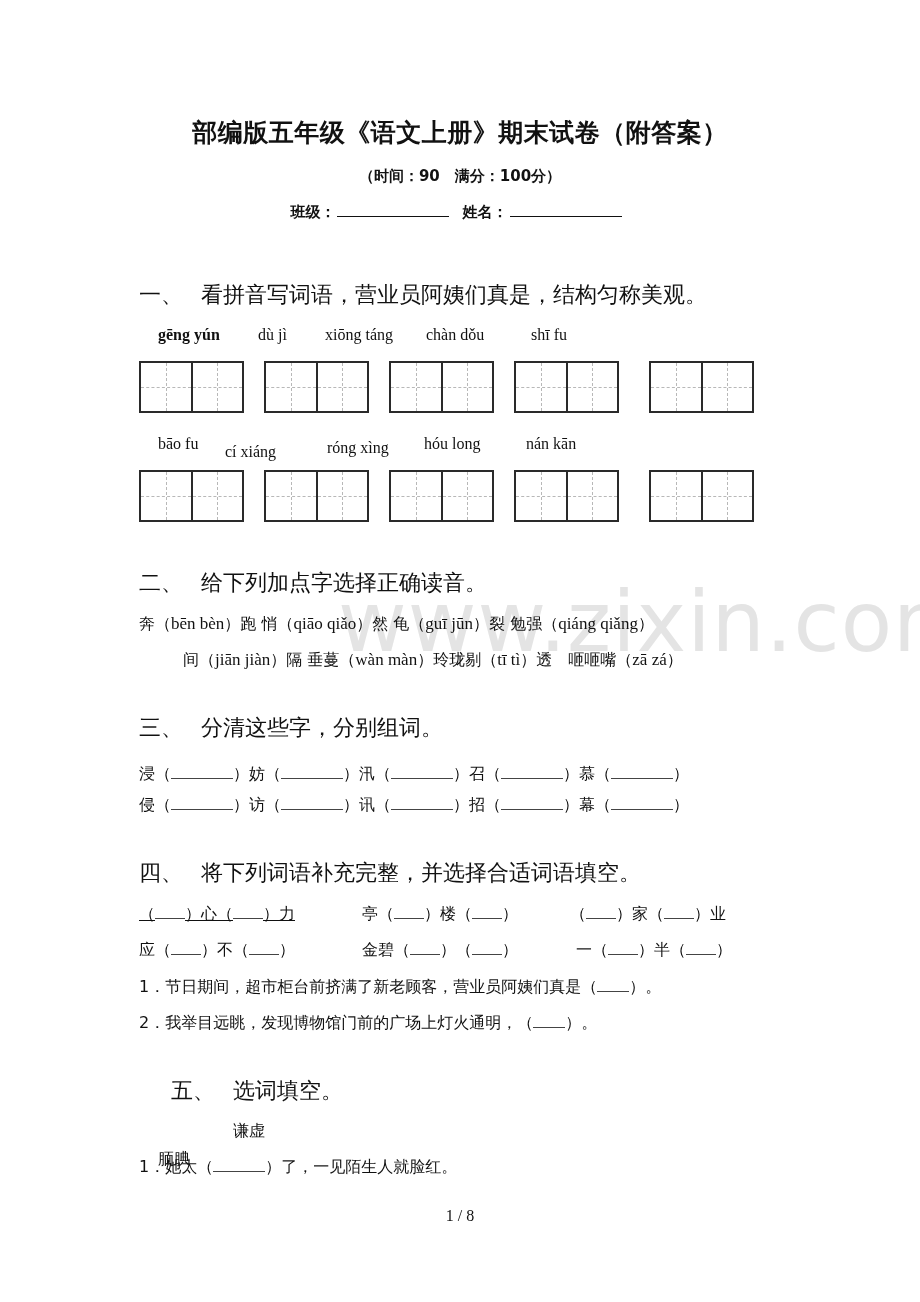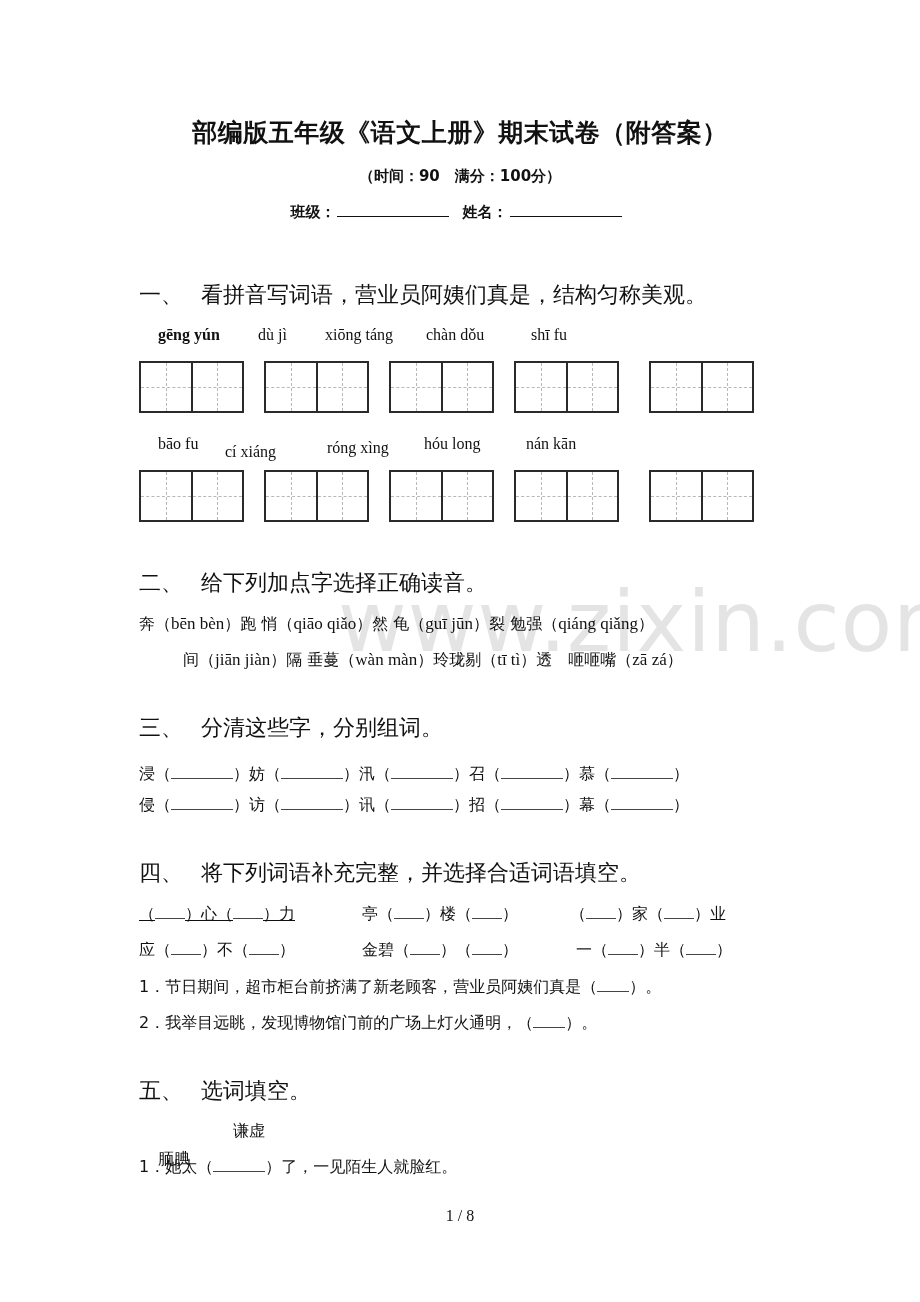--- a/index.html
+++ b/index.html
@@ -171,20 +171,20 @@
 <div class="abs line content" style="top:904px; left:362px;"><span>亭（</span><span class="fill" style="width:30px"></span><span>）楼（</span><span class="fill" style="width:30px"></span><span>）</span></div>
 <div class="abs line content" style="top:904px; left:570px;"><span>（</span><span class="fill" style="width:30px"></span><span>）家（</span><span class="fill" style="width:30px"></span><span>）业</span></div>
 
 <div class="abs line content" style="top:940px; left:139px;"><span>应（</span><span class="fill" style="width:30px"></span><span>）不（</span><span class="fill" style="width:30px"></span><span>）</span></div>
 <div class="abs line content" style="top:940px; left:362px;"><span>金碧（</span><span class="fill" style="width:30px"></span><span>）（</span><span class="fill" style="width:30px"></span><span>）</span></div>
 <div class="abs line content" style="top:940px; left:576px;"><span>一（</span><span class="fill" style="width:30px"></span><span>）半（</span><span class="fill" style="width:30px"></span><span>）</span></div>
 
 <div class="abs line content" style="top:977px;text-align:center;"><span>1．节日期间，超市柜台前挤满了新老顾客，营业员阿姨们真是（</span><span class="fill" style="width:32px"></span><span>）。</span></div>
 <div class="abs line content" style="top:1013px;"><span>2．我举目远眺，发现博物馆门前的广场上灯火通明，（</span><span class="fill" style="width:32px"></span><span>）。</span></div>
 
-<div class="abs sec-head content" style="top:1076px;">
+<div class="abs sec-head content" style="top:1076px;margin-left:32px;">
   <span class="num">五、</span><span>选词填空。</span>
 </div>
 <div class="abs line content" style="top:1121px; left:158px;margin-top:28px;">腼腆</div>
 <div class="abs line content" style="top:1121px; left:233px;">谦虚</div>
 <div class="abs line content" style="top:1157px;"><span>1．她太（</span><span class="fill" style="width:52px"></span><span>）了，一见陌生人就脸红。</span></div>
 
 <div class="abs page-num content">1 / 8</div>
 
 </body></html>

